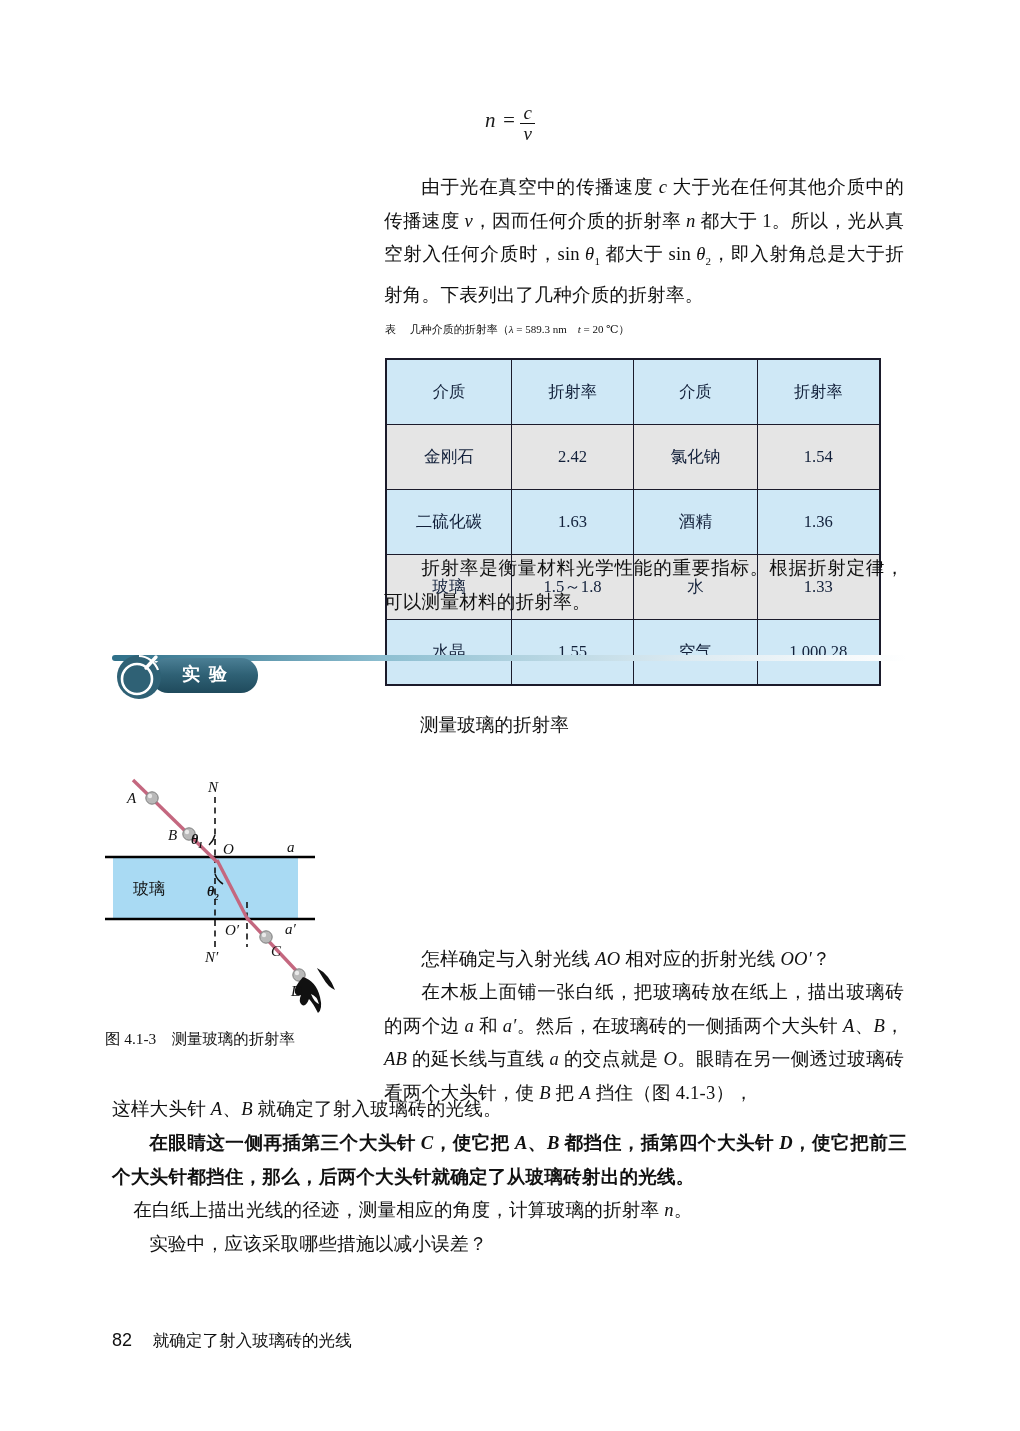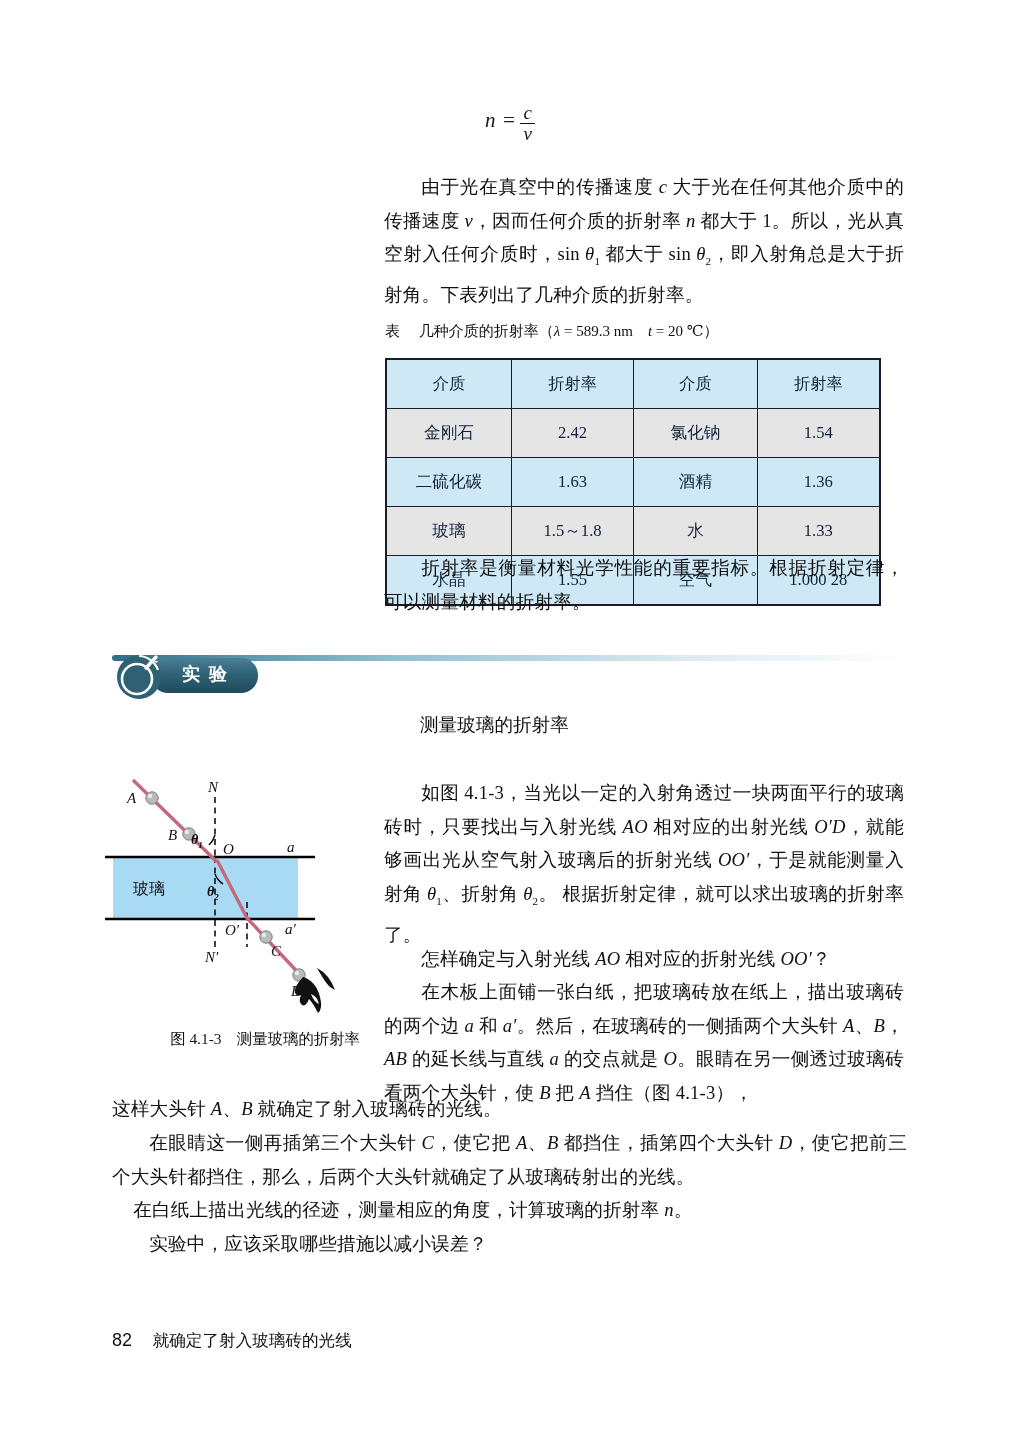--- a/index.html
+++ b/index.html
@@ -40,36 +40,36 @@
     color: #111;
   }
   .para .it { font-style: italic; font-family: "Liberation Serif", serif; }
   .para sub { font-size: 11px; }
 
   #p-intro { left: 384px; top: 170px; width: 520px; text-indent: 2em; }
 
   
   .tbl-caption {
     position: absolute; left: 385px; top: 322px;
-    font-size: 15px; color: #111; white-space: nowrap;
+    font-size: 11px; color: #111; white-space: nowrap;
   }
   .tbl-caption .it { font-style: italic; }
   table.medium {
     position: absolute; left: 385px; top: 358px;
     width: 496px;
     border-collapse: collapse;
     border: 2.2px solid #1b1b2b;
     font-size: 16.6px;
     color: #12203a;
   }
   table.medium td {
     border: 1.3px solid #1b1b2b;
     text-align: center;
     height: 34px;
-    padding: 7px 2px;
+    padding: 15px 2px;
     line-height: 34px;
     white-space: nowrap;
   }
   table.medium tr.hdr td { background: #cfe8f6; font-size: 16.2px; }
   table.medium tr.odd  td { background: #e5e5e5; }
   table.medium tr.even td { background: #cfe8f6; }
   table.medium td.c1 { width: 125px; }
   table.medium td.c2 { width: 123px; }
   table.medium td.c3 { width: 125px; }
   table.medium td.c4 { width: 123px; }
@@ -98,29 +98,29 @@
   }
   #p-exp-title {
     position: absolute; left: 420px; top: 712px;
     font-size: 18.6px; color: #111;
   }
 
   
   .figure { position: absolute; left: 105px; top: 772px; width: 255px; height: 250px; }
   .fig-caption {
     position: absolute; left: 105px; top: 1029px; width: 255px;
-    text-align: right; font-size: 15.4px; color: #111; white-space: nowrap;
+    text-align: left; font-size: 15.4px; color: #111; white-space: nowrap;
   }
 
   #p-fig1 { left: 384px; top: 776px; width: 520px; text-indent: 2em; }
   #p-fig2 { left: 384px; top: 942px; width: 520px; text-indent: 2em; }
   #p-fig3 { left: 384px; top: 975px; width: 520px; text-indent: 2em; }
 
   #p-wide1 { left: 112px; top: 1092px; width: 795px; }
-  #p-wide2 { left: 112px; top: 1126px; width: 795px; text-indent: 2em; }
+  #p-wide2 { left: 112px; top: 1126px; width: 795px; text-indent: 2em; font-weight: bold; }
   #p-wide3 { left: 96px; top: 1193px; width: 795px; text-indent: 2em; }
   #p-wide4 { left: 112px; top: 1227px; width: 795px; text-indent: 2em; }
 
   
   .footer {
     position: absolute; left: 112px; top: 1330px;
     font-size: 16.6px; color: #111;
     font-family: "Liberation Sans", sans-serif;
   }
   .footer .pg { font-size: 18px; margin-right: 16px; }
@@ -245,23 +245,20 @@
       <text x="182" y="80" font-style="italic">a</text>
       <text x="180" y="162" font-style="italic">a′</text>
       <text x="86" y="72" font-style="italic" font-weight="bold" font-size="14">θ<tspan font-size="9" baseline-shift="-4">1</tspan></text>
       <text x="102" y="124" font-style="italic" font-weight="bold" font-size="14">θ<tspan font-size="9" baseline-shift="-4">2</tspan></text>
       <text x="28" y="122" font-size="16" font-family="DejaVu Sans, sans-serif">玻璃</text>
     </g>
   </svg>
 
   <div class="fig-caption">图 4.1-3　测量玻璃的折射率</div>
 
-  <div class="para" id="p-fig1">
-    如图 4.1-3，当光以一定的入射角透过一块两面平行的玻璃砖时，只要找出与入射光线 <span class="it">AO</span> 相对应的出射光线 <span class="it">O′D</span>，就能够画出光从空气射入玻璃后的折射光线 <span class="it">OO′</span>，于是就能测量入射角 <span class="it">θ</span><sub>1</sub>、折射角 <span class="it">θ</span><sub>2</sub>。 根据折射定律，就可以求出玻璃的折射率了。
-  </div>
 
   <div class="para" id="p-fig2">
     怎样确定与入射光线 <span class="it">AO</span> 相对应的折射光线 <span class="it">OO′</span>？
   </div>
 
   <div class="para" id="p-fig3">
     在木板上面铺一张白纸，把玻璃砖放在纸上，描出玻璃砖的两个边 <span class="it">a</span> 和 <span class="it">a′</span>。然后，在玻璃砖的一侧插两个大头针 <span class="it">A</span>、<span class="it">B</span>，<span class="it">AB</span> 的延长线与直线 <span class="it">a</span> 的交点就是 <span class="it">O</span>。眼睛在另一侧透过玻璃砖看两个大头针，使 <span class="it">B</span> 把 <span class="it">A</span> 挡住（图 4.1-3），
   </div>
 
   <div class="para" id="p-wide1">

